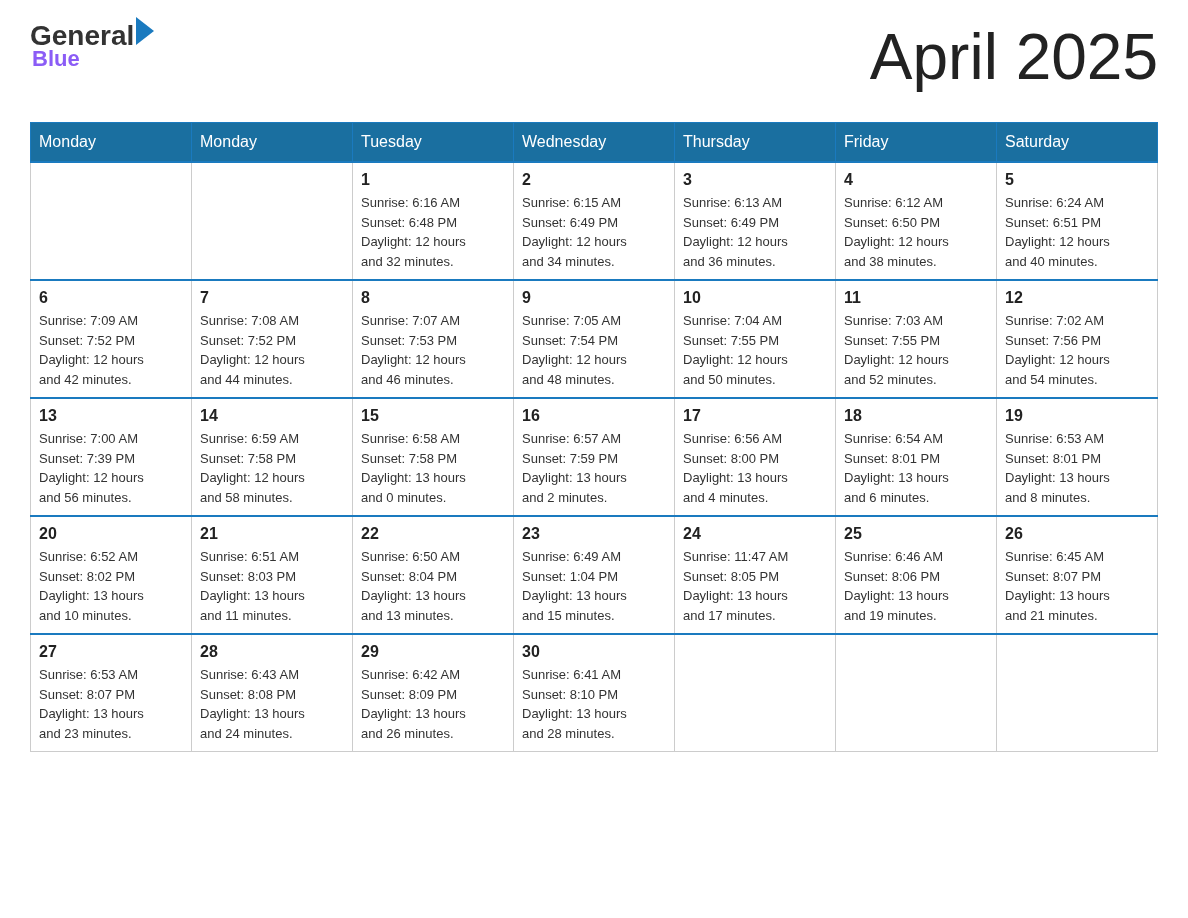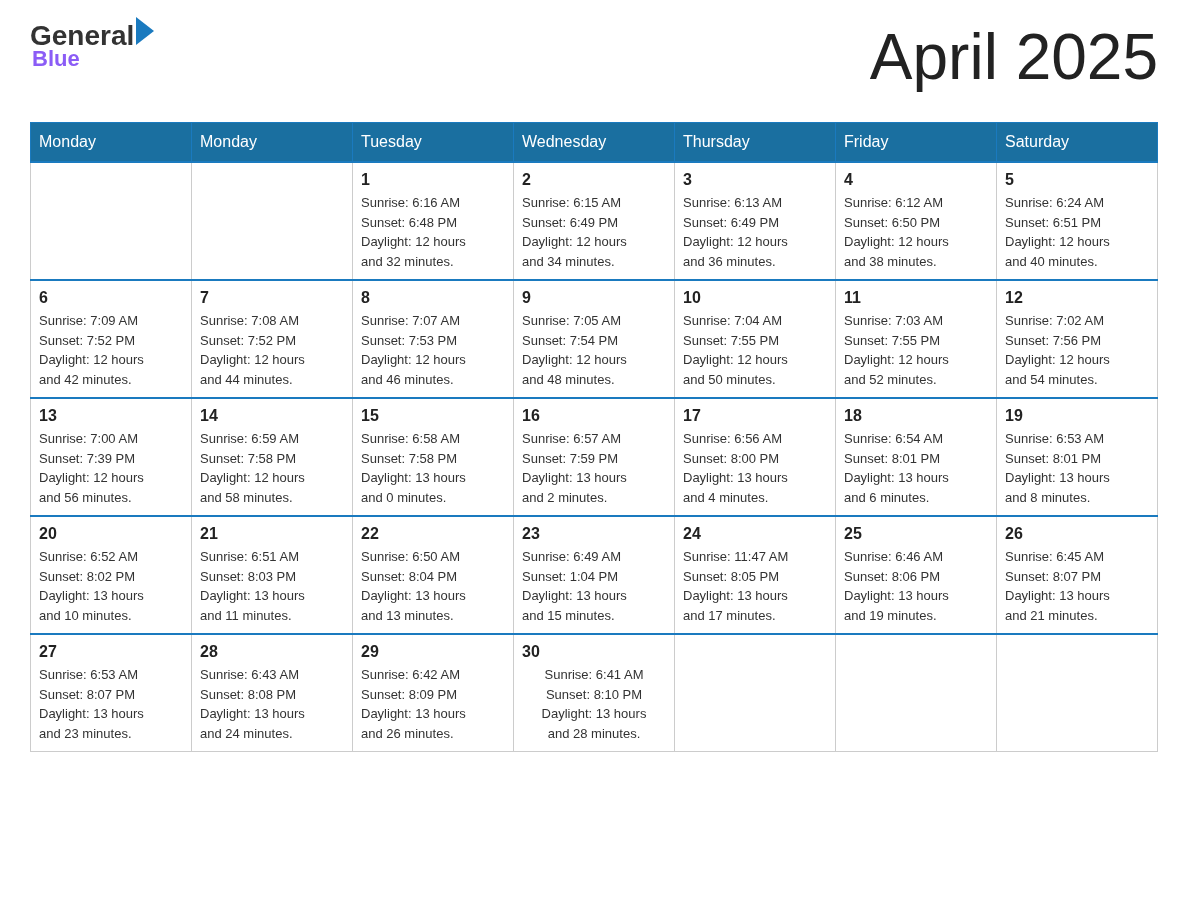--- a/index.html
+++ b/index.html
@@ -339,21 +339,21 @@
         </td>
         <td>
           <span class="day-number">29</span>
           <div class="day-info" style="white-space: pre-line;">Sunrise: 6:42 AM
 Sunset: 8:09 PM
 Daylight: 13 hours
 and 26 minutes.</div>
         </td>
         <td>
           <span class="day-number">30</span>
-          <div class="day-info" style="white-space: pre-line; text-align: center;">Sunrise: 6:41 AM
+          <div class="day-info" style="white-space: pre-line;">Sunrise: 6:41 AM
 Sunset: 8:10 PM
 Daylight: 13 hours
 and 28 minutes.</div>
         </td>
         <td class="empty-cell"></td>
         <td class="empty-cell"></td>
         <td class="empty-cell"></td>
       </tr>
     </tbody>
 </table>

